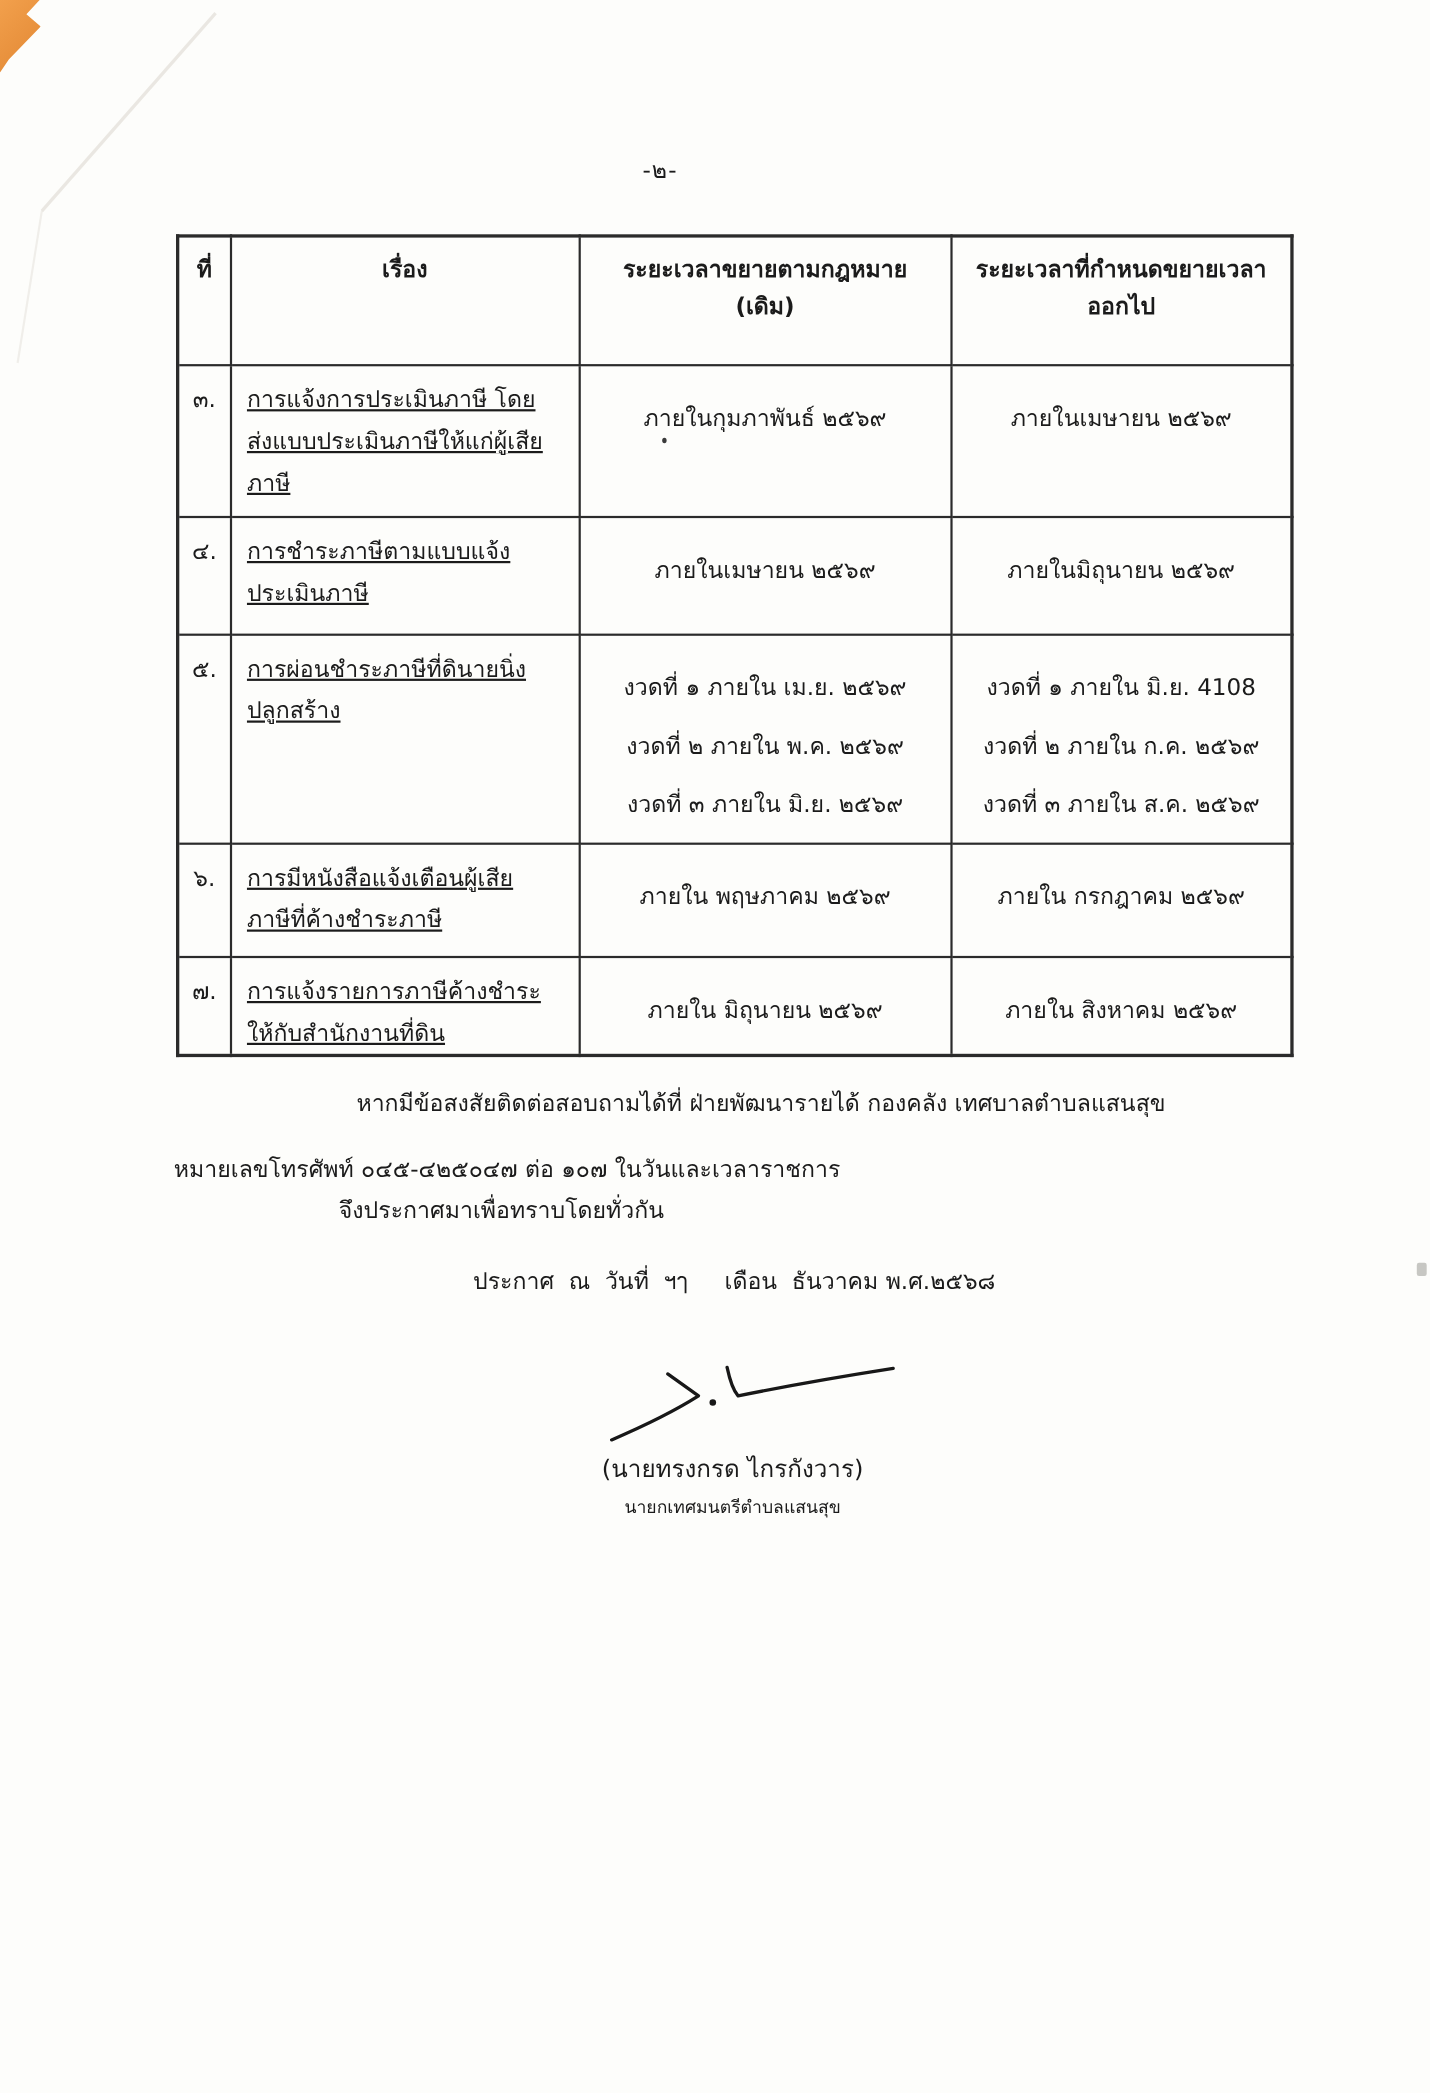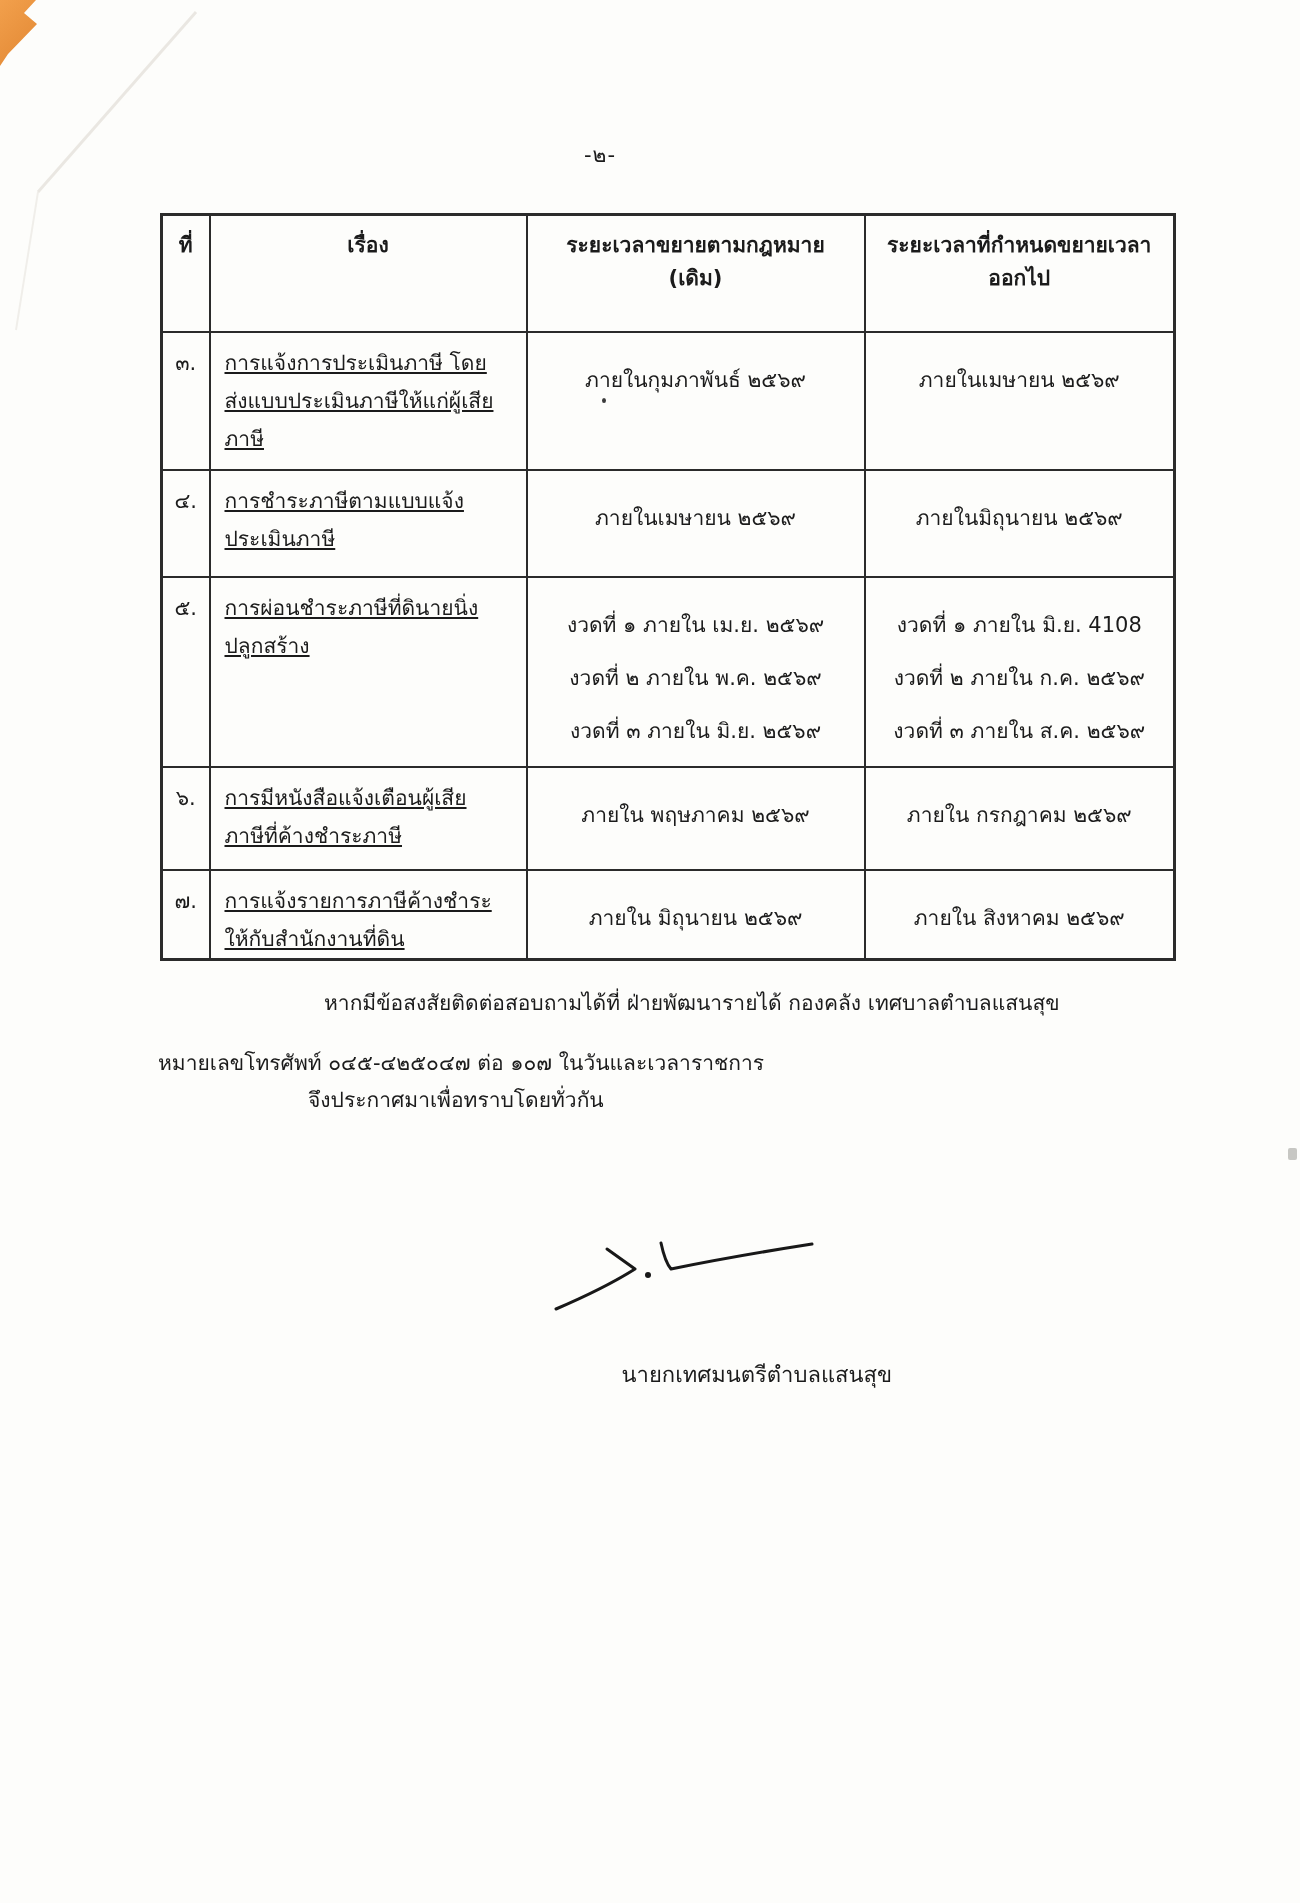--- a/index.html
+++ b/index.html
@@ -38,21 +38,21 @@
   .r5 td.period .ln{margin-bottom:15px;}
   .inkdot{position:absolute;left:602px;top:398px;width:4px;height:5px;background:#3a3a3a;border-radius:50%;}
   .edge-mark{position:absolute;left:1288px;top:1148px;width:9px;height:12px;background:#9a9a96;opacity:.55;border-radius:2px;}
   .bodytext{position:absolute;font-size:21px;line-height:30px;white-space:pre;}
   .contact1{left:324px;top:988px;}
   .contact2{left:158px;top:1048px;}
   .closing{left:308px;top:1085px;}
   .dateline{left:430px;top:1150px;}
   .signature{position:absolute;left:535px;top:1228px;}
   .sig-name{position:absolute;left:440px;top:1318px;width:452px;text-align:center;font-size:22px;}
-  .sig-title{position:absolute;left:440px;top:1357px;width:452px;text-align:right;font-size:22px;}
+  .sig-title{position:absolute;left:440px;top:1357px;width:452px;text-align:center;font-size:16px;}
 </style>
 </head>
 <body>
 
 <div class="paper">
 
   <div class="corner"></div>
 
   <svg class="crease" width="400" height="400">
     <line x1="196" y1="12" x2="38" y2="192" stroke="#dedad2" stroke-width="3" opacity="0.6"></line>
@@ -158,24 +158,26 @@
         </td>
       </tr>
     </tbody>
   </table>
 
   <div class="inkdot"></div>
 
   <div class="bodytext contact1">หากมีข้อสงสัยติดต่อสอบถามได้ที่ ฝ่ายพัฒนารายได้ กองคลัง เทศบาลตำบลแสนสุข</div>
   <div class="bodytext contact2">หมายเลขโทรศัพท์ ๐๔๕-๔๒๕๐๔๗ ต่อ ๑๐๗ ในวันและเวลาราชการ</div>
   <div class="bodytext closing">จึงประกาศมาเพื่อทราบโดยทั่วกัน</div>
+  <div class="bodytext dateline">ประกาศ  ณ  วันที่  ฯๅ     เดือน  ธันวาคม พ.ศ.๒๕๖๘</div>
 
   <svg class="signature" width="290" height="95" viewBox="0 0 290 95">
     <path d="M72 21 L100 41 Q70 60 21 81" fill="none" stroke="#181818" stroke-width="3" stroke-linecap="round" stroke-linejoin="round"></path>
     <circle cx="113" cy="47" r="3" fill="#181818"></circle>
     <path d="M126 15 Q130 34 136 41 Q200 28 277 16" fill="none" stroke="#181818" stroke-width="3" stroke-linecap="round" stroke-linejoin="round"></path>
   </svg>
 
+  <div class="sig-name">(นายทรงกรด  ไกรกังวาร)</div>
   <div class="sig-title">นายกเทศมนตรีตำบลแสนสุข</div>
 
   <div class="edge-mark"></div>
 
 </div>
 
 </body></html>

